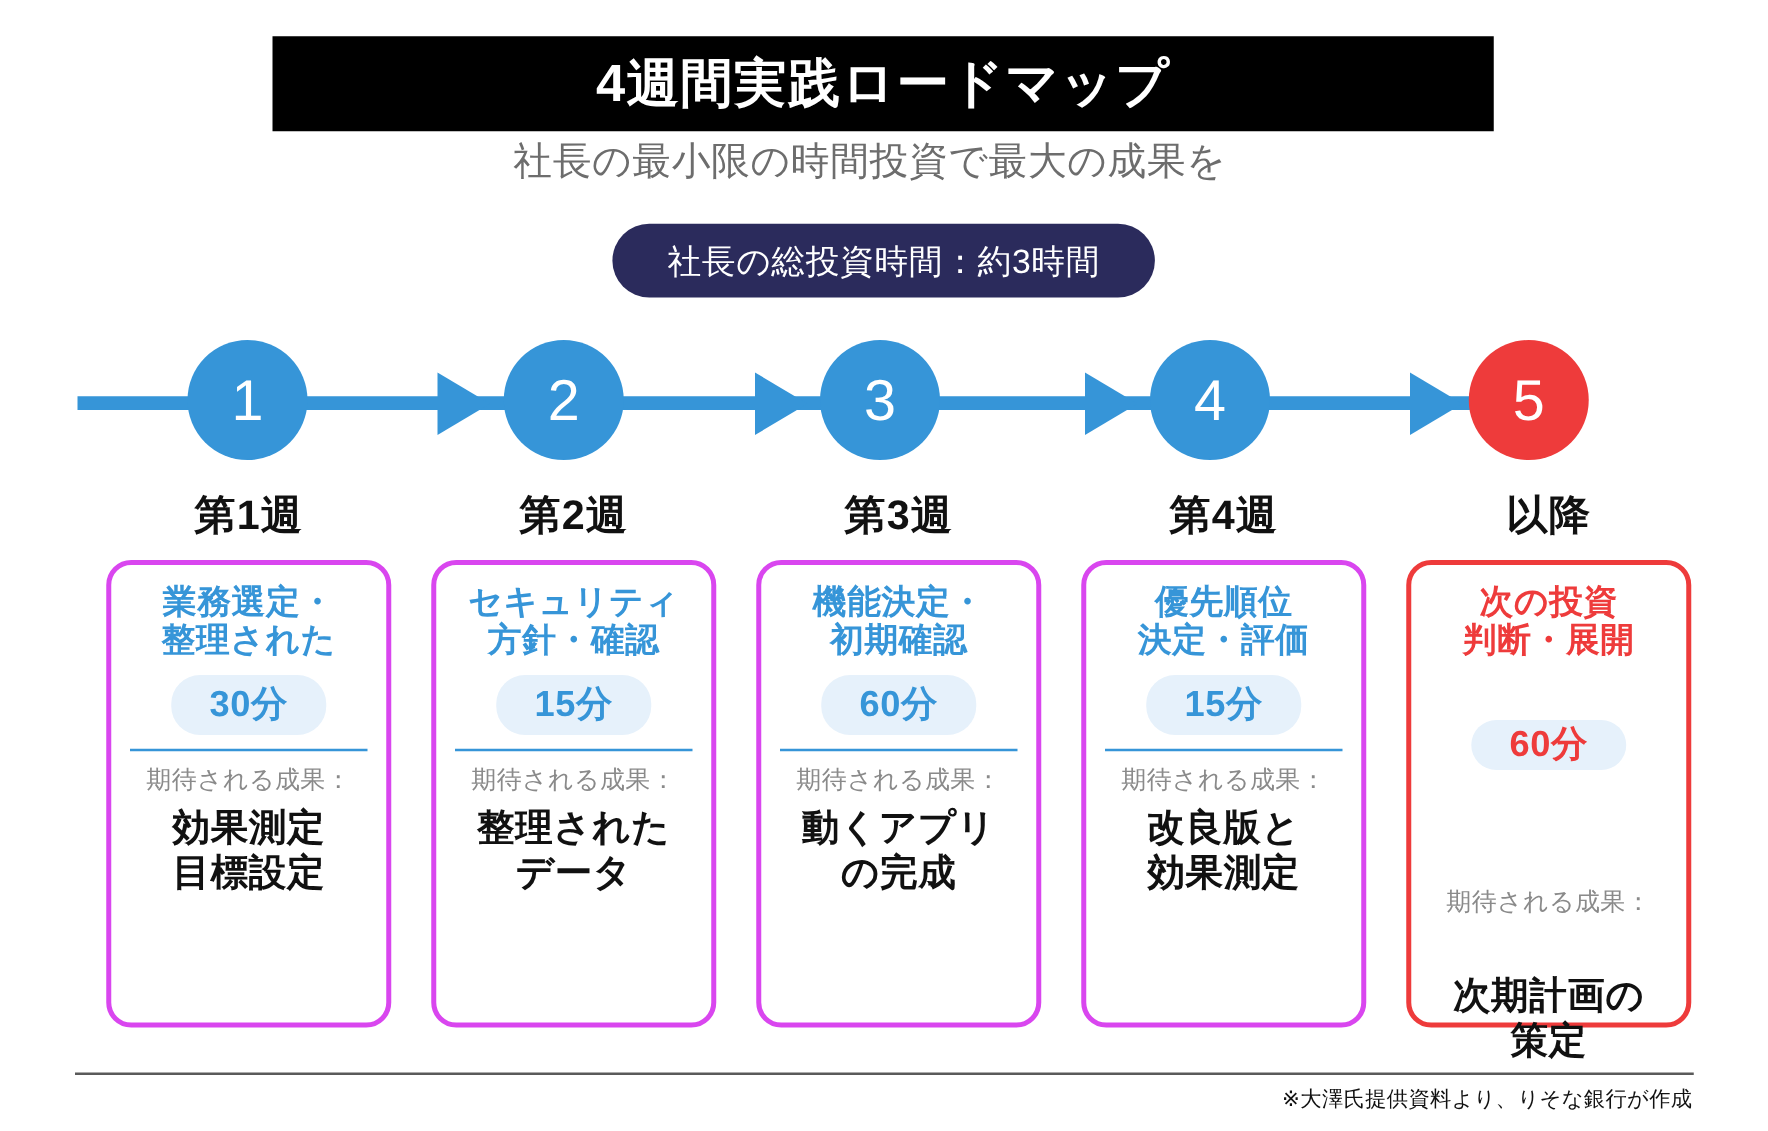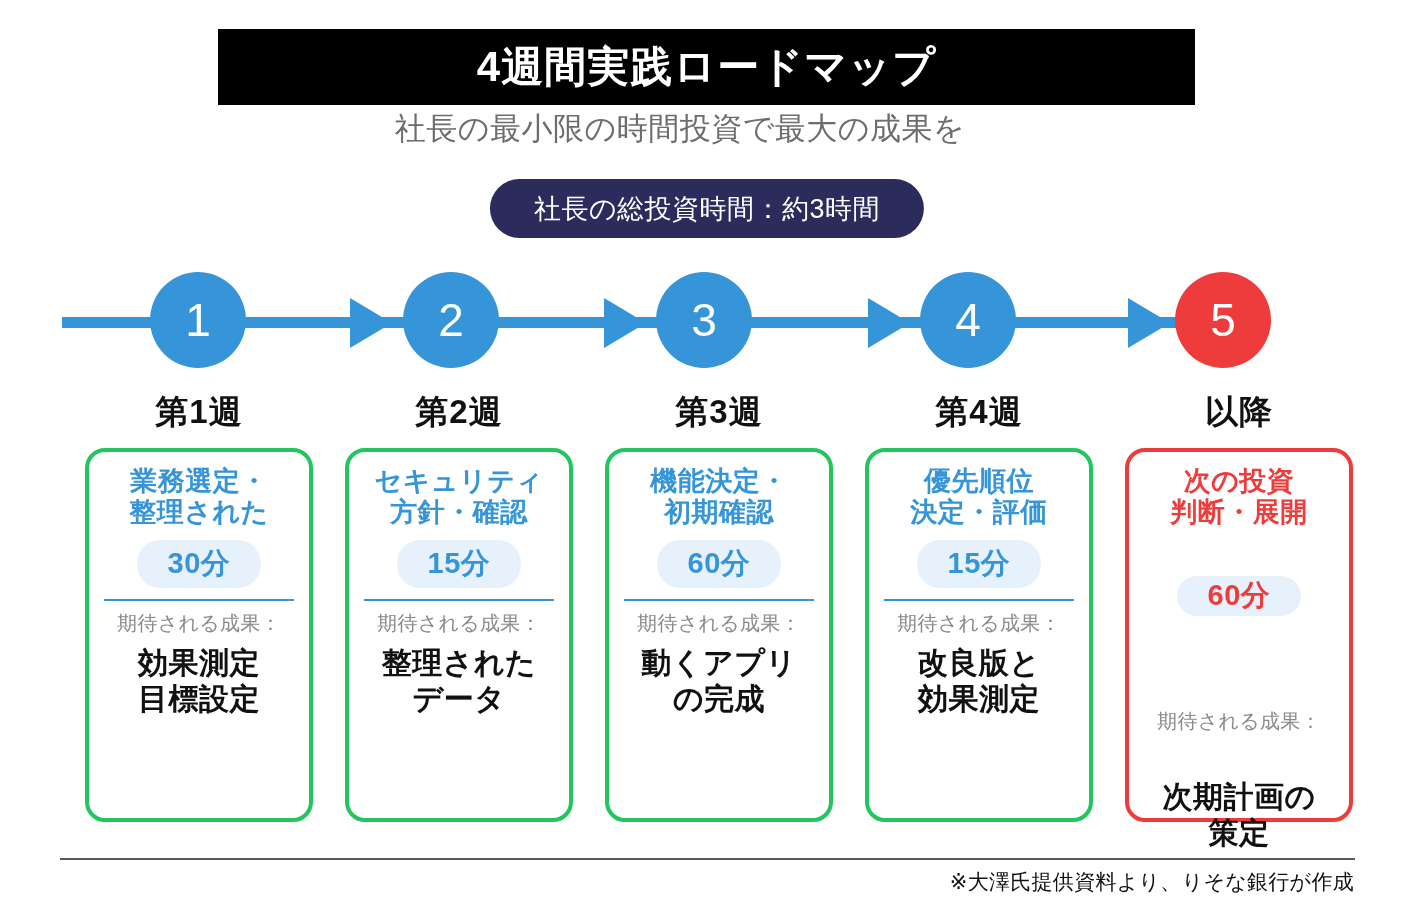--- a/index.html
+++ b/index.html
@@ -33,21 +33,21 @@
     color: #ffffff;
     font-size: 42px;
     font-weight: bold;
     letter-spacing: 1px;
     line-height: 1;
   }
 
   
   .subtitle {
     position: absolute;
-    left: 0;
+    left: 16px;
     top: 108px;
     width: 1360px;
     text-align: center;
     font-size: 31px;
     color: #6d6d6d;
     letter-spacing: 0.5px;
   }
 
   
   .total-badge {
@@ -123,21 +123,21 @@
     letter-spacing: 1px;
   }
 
   
   .card {
     position: absolute;
     top: 448px;
     width: 228px;
     height: 374px;
     box-sizing: border-box;
-    border: 4px solid #22c55e;
+    border: 4px solid #d946ef;
     border-radius: 20px;
     background: #ffffff;
     display: flex;
     flex-direction: column;
     align-items: center;
     padding: 14px 8px 10px 8px;
   }
   .card.accent-red { border-color: #ee3b3b; gap: 36px; }
 
   .card-title {
@@ -198,21 +198,21 @@
     left: 60px;
     top: 858px;
     width: 1295px;
     height: 2px;
     background: #5a5a5a;
   }
   .footer-note {
     position: absolute;
     right: 60px;
     top: 868px;
-    font-size: 21px;
+    font-size: 17px;
     color: #111111;
     letter-spacing: 0.3px;
   }
 </style>
 </head>
 <body>
 
 <div class="title-banner">
   <span class="title-text">4週間実践ロードマップ</span>
 </div>

